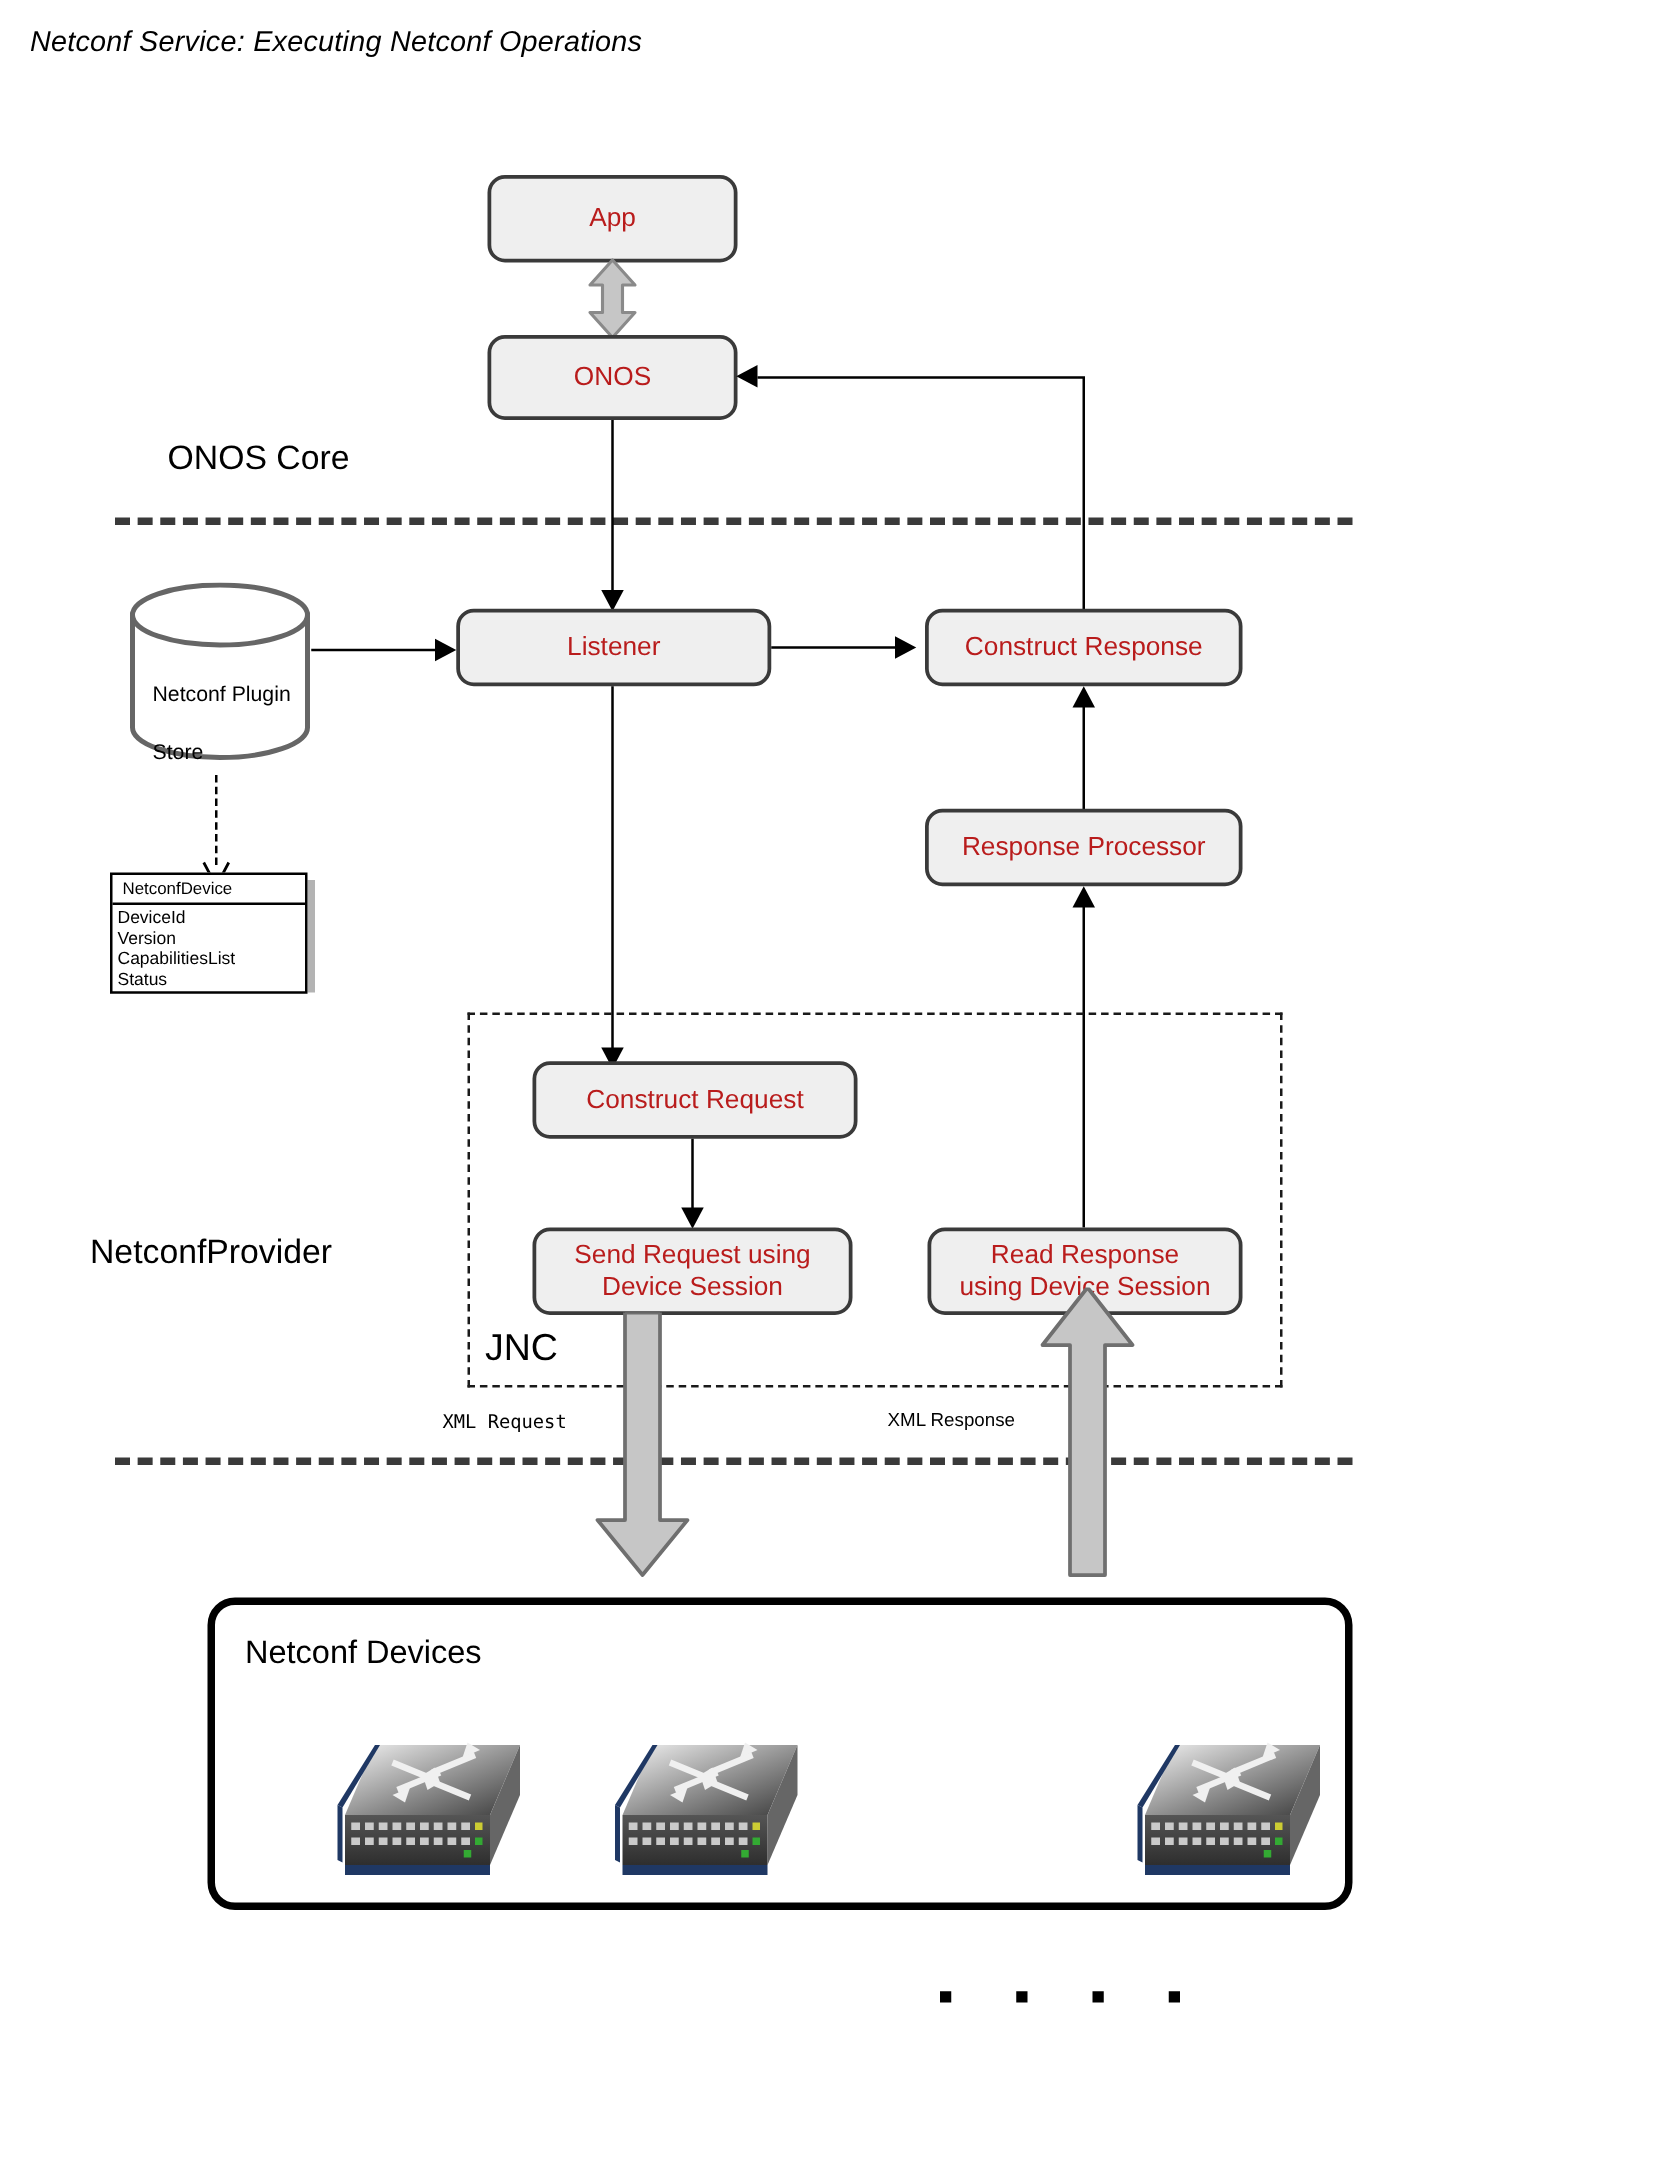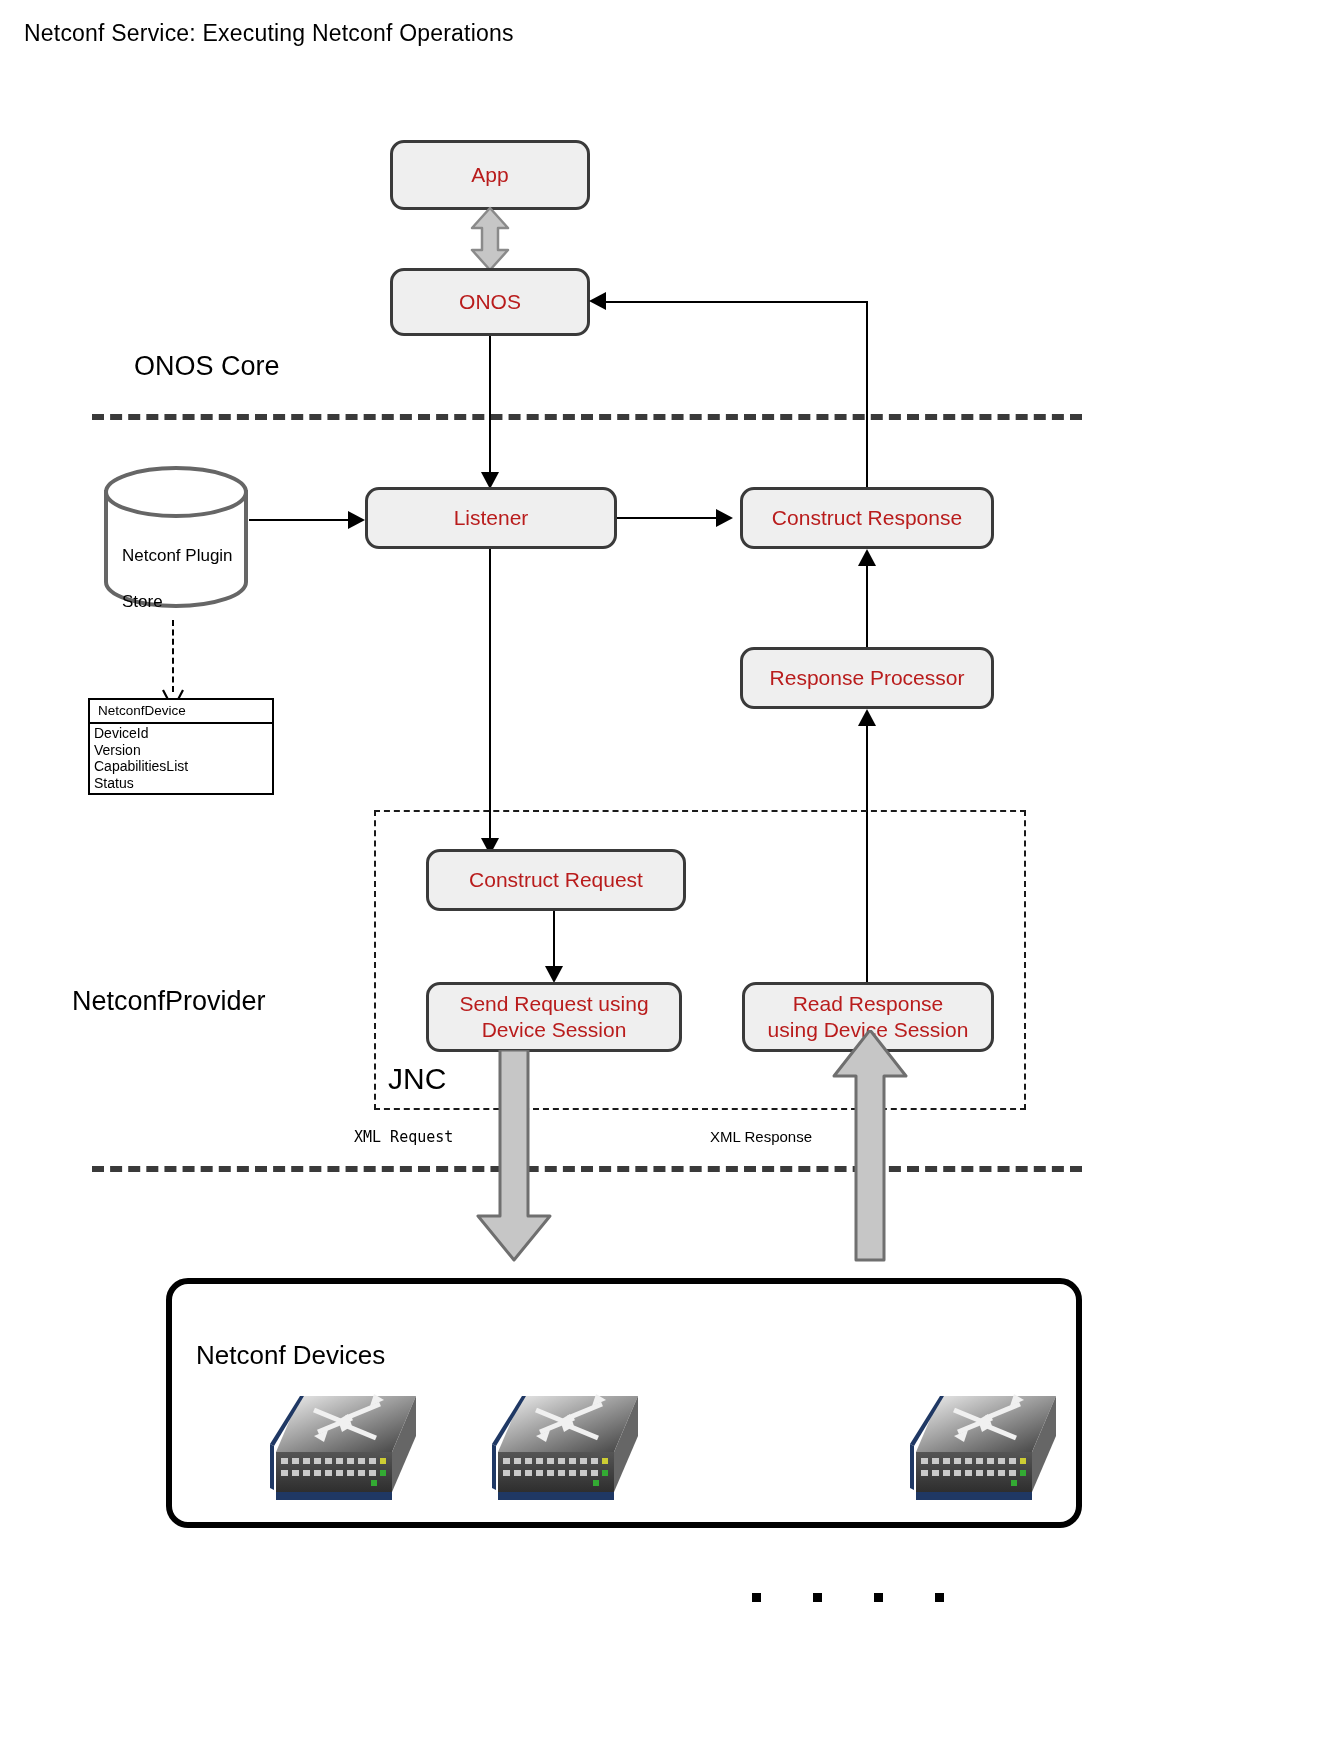--- a/index.html
+++ b/index.html
@@ -21,20 +21,21 @@
   .abs { position: absolute; }
 
   
   #title {
     left: 24px;
     top: 20px;
     font-size: 23px;
     letter-spacing: 0.2px;
     color: #000;
     white-space: nowrap;
+    font-style: italic;
   }
 
   
   .section-label {
     font-size: 27px;
     color: #000;
     white-space: nowrap;
   }
 
   
@@ -77,21 +78,21 @@
     line-height: 1.35;
     color: #000;
     white-space: pre-line;
   }
 
   
   #class-box {
     box-sizing: border-box;
     background: #ffffff;
     border: 2px solid #000;
-    width: 186px;
+    width: 158px;
   }
   #class-box .cls-title {
     box-sizing: border-box;
     border-bottom: 2px solid #000;
     font-size: 13.5px;
     padding: 2px 0 2px 8px;
     line-height: 1.35;
   }
   #class-box .cls-attrs {
     font-size: 14px;
@@ -284,21 +285,21 @@
   <div class="abs fat-arrow" style="left:828px; top:1030px;">
     <svg width="84" height="232" viewBox="0 0 84 232">
       <polygon points="42,0 78,46 56,46 56,230 28,230 28,46 6,46" fill="#c6c6c6" stroke="#6f6f6f" stroke-width="3" stroke-linejoin="round"></polygon>
     </svg>
   </div>
 
   <div class="abs xml-label" style="left:354px; top:1128px;">XML Request</div>
   <div class="abs xml-label sans" style="left:710px; top:1128px;">XML Response</div>
 
   <div class="abs" id="devices-panel" style="left:166px; top:1278px; width:916px; height:250px;"></div>
-  <div class="abs" id="devices-title" style="left:196px; top:1340px;">Netconf Devices</div>
+  <div class="abs" id="devices-title" style="left:196px; top:1306px;">Netconf Devices</div>
 
   <div class="abs switch" style="left:256px; top:1390px;">
     <svg width="180" height="128" viewBox="0 0 180 128">
       <defs>
         <linearGradient id="topgrad1" x1="0" y1="0" x2="1" y2="1">
           <stop offset="0%" stop-color="#f2f2f2"></stop>
           <stop offset="55%" stop-color="#8d8d8d"></stop>
           <stop offset="100%" stop-color="#3c3c3c"></stop>
         </linearGradient>
         <linearGradient id="frontgrad1" x1="0" y1="0" x2="0" y2="1">

